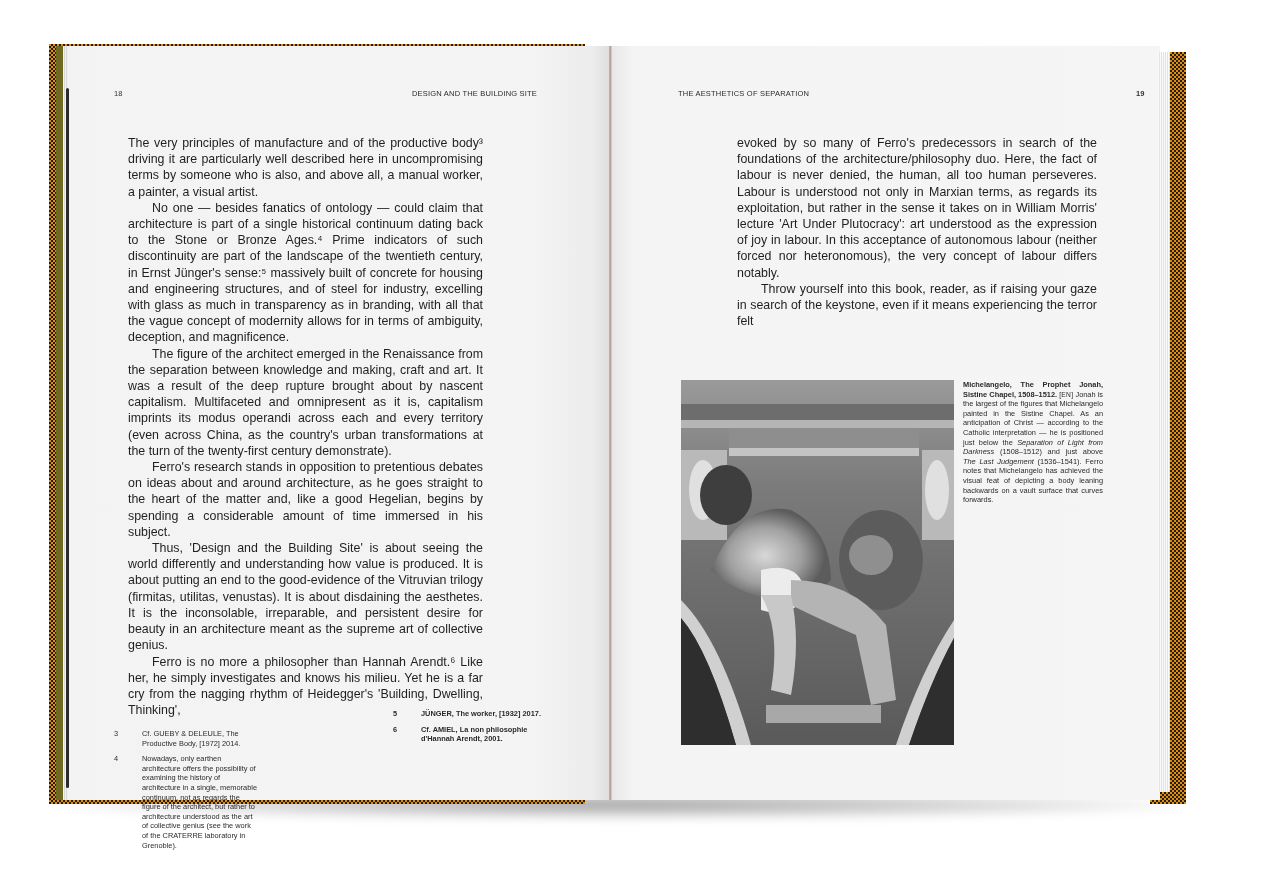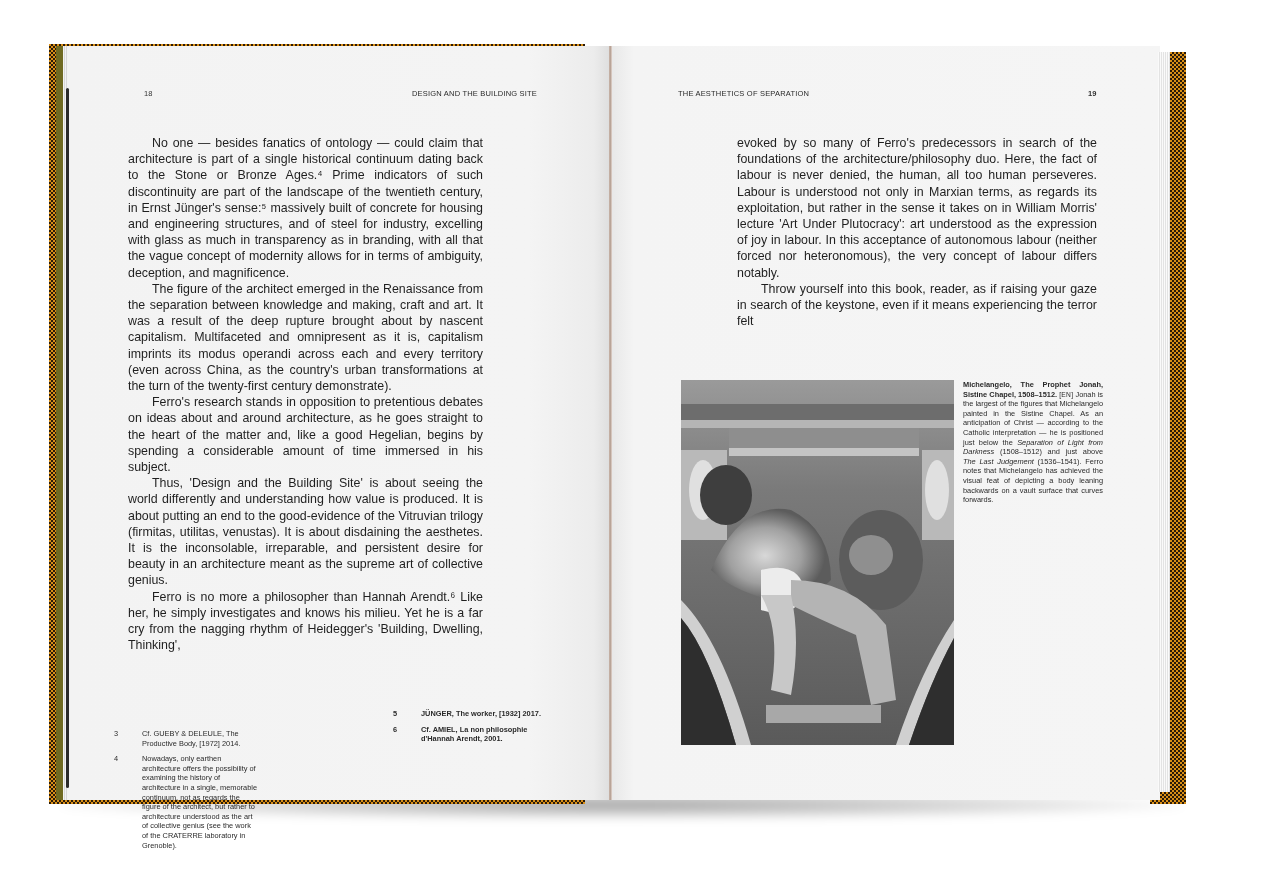--- a/index.html
+++ b/index.html
@@ -84,24 +84,25 @@
 
 <div class="shadow"></div>
 <div class="cover-left"></div>
 <div class="cover-right"></div>
 <div class="endpaper-left"></div>
 <div class="page-stack-left"></div>
 
 <div class="page-left"></div>
 <div class="bookmark"></div>
 
-<div class="folio" style="left:144px;">18</div>
+<div class="folio" style="left:114px;">18</div>
 <div class="running" style="left:412px;">DESIGN AND THE BUILDING SITE</div>
 
 <div class="body-text" style="left:128px; top:135px; width:355px;">
+  <p>The very principles of manufacture and of the productive body³ driving it are particularly well described here in uncompromising terms by someone who is also, and above all, a manual worker, a painter, a visual artist.</p>
   <p class="indent">No one — besides fanatics of ontology — could claim that architecture is part of a single historical continuum dating back to the Stone or Bronze Ages.⁴ Prime indicators of such discontinuity are part of the landscape of the twentieth century, in Ernst Jünger's sense:⁵ massively built of concrete for housing and engineering structures, and of steel for industry, excelling with glass as much in transparency as in branding, with all that the vague concept of modernity allows for in terms of ambiguity, deception, and magnificence.</p>
   <p class="indent">The figure of the architect emerged in the Renaissance from the separation between knowledge and making, craft and art. It was a result of the deep rupture brought about by nascent capitalism. Multifaceted and omnipresent as it is, capitalism imprints its modus operandi across each and every territory (even across China, as the country's urban transformations at the turn of the twenty-first century demonstrate).</p>
   <p class="indent">Ferro's research stands in opposition to pretentious debates on ideas about and around architecture, as he goes straight to the heart of the matter and, like a good Hegelian, begins by spending a considerable amount of time immersed in his subject.</p>
   <p class="indent">Thus, 'Design and the Building Site' is about seeing the world differently and understanding how value is produced. It is about putting an end to the good-evidence of the Vitruvian trilogy (firmitas, utilitas, venustas). It is about disdaining the aesthetes. It is the inconsolable, irreparable, and persistent desire for beauty in an architecture meant as the supreme art of collective genius.</p>
   <p class="indent">Ferro is no more a philosopher than Hannah Arendt.⁶ Like her, he simply investigates and knows his milieu. Yet he is a far cry from the nagging rhythm of Heidegger's 'Building, Dwelling, Thinking',</p>
 </div>
 
 <div class="fn" style="left:128px; top:685px; width:130px;">
   <div class="hang"><span class="n">3</span><span>Cf. GUEBY &amp; DELEULE, The Productive Body, [1972] 2014.</span></div>
   <div class="hang"><span class="n">4</span><span>Nowadays, only earthen architecture offers the possibility of examining the history of architecture in a single, memorable continuum, not as regards the figure of the architect, but rather to architecture understood as the art of collective genius (see the work of the CRATERRE laboratory in Grenoble).</span></div>
@@ -110,21 +111,21 @@
   <div class="hang"><span class="n">5</span><span>JÜNGER, The worker, [1932] 2017.</span></div>
   <div class="hang"><span class="n">6</span><span>Cf. AMIEL, La non philosophie d'Hannah Arendt, 2001.</span></div>
 </div>
 
 <div class="gutter"></div>
 
 <div class="page-right"></div>
 <div class="page-stack-right"></div>
 
 <div class="running" style="left:678px;">THE AESTHETICS OF SEPARATION</div>
-<div class="folio" style="left:1088px;font-weight:bold;">19</div>
+<div class="folio" style="left:1136px;font-weight:bold;">19</div>
 
 <div class="body-text" style="left:737px; top:135px; width:360px;">
   <p>evoked by so many of Ferro's predecessors in search of the foundations of the architecture/philosophy duo. Here, the fact of labour is never denied, the human, all too human perseveres. Labour is understood not only in Marxian terms, as regards its exploitation, but rather in the sense it takes on in William Morris' lecture 'Art Under Plutocracy': art understood as the expression of joy in labour. In this acceptance of autonomous labour (neither forced nor heteronomous), the very concept of labour differs notably.</p>
   <p class="indent">Throw yourself into this book, reader, as if raising your gaze in search of the keystone, even if it means experiencing the terror felt</p>
 </div>
 
 <div class="figure">
   <svg width="273" height="365" viewBox="0 0 273 365" xmlns="http://www.w3.org/2000/svg">
     <defs>
       <linearGradient id="bg" x1="0" y1="0" x2="0" y2="1">

